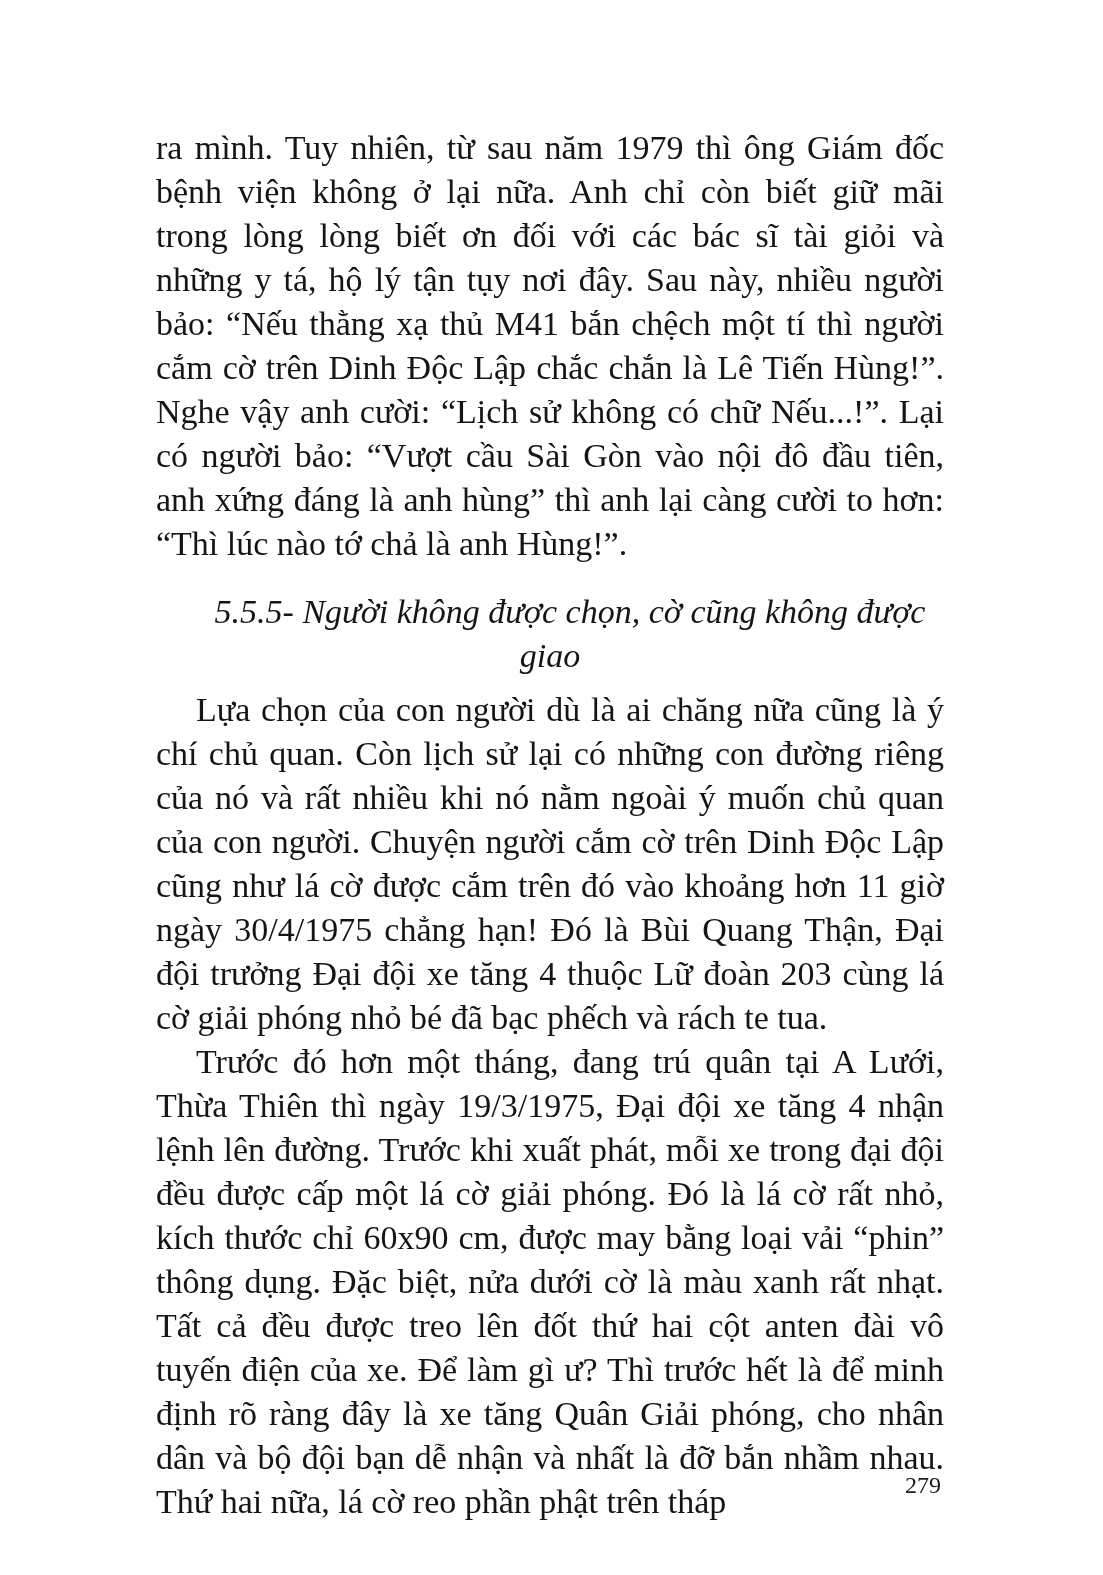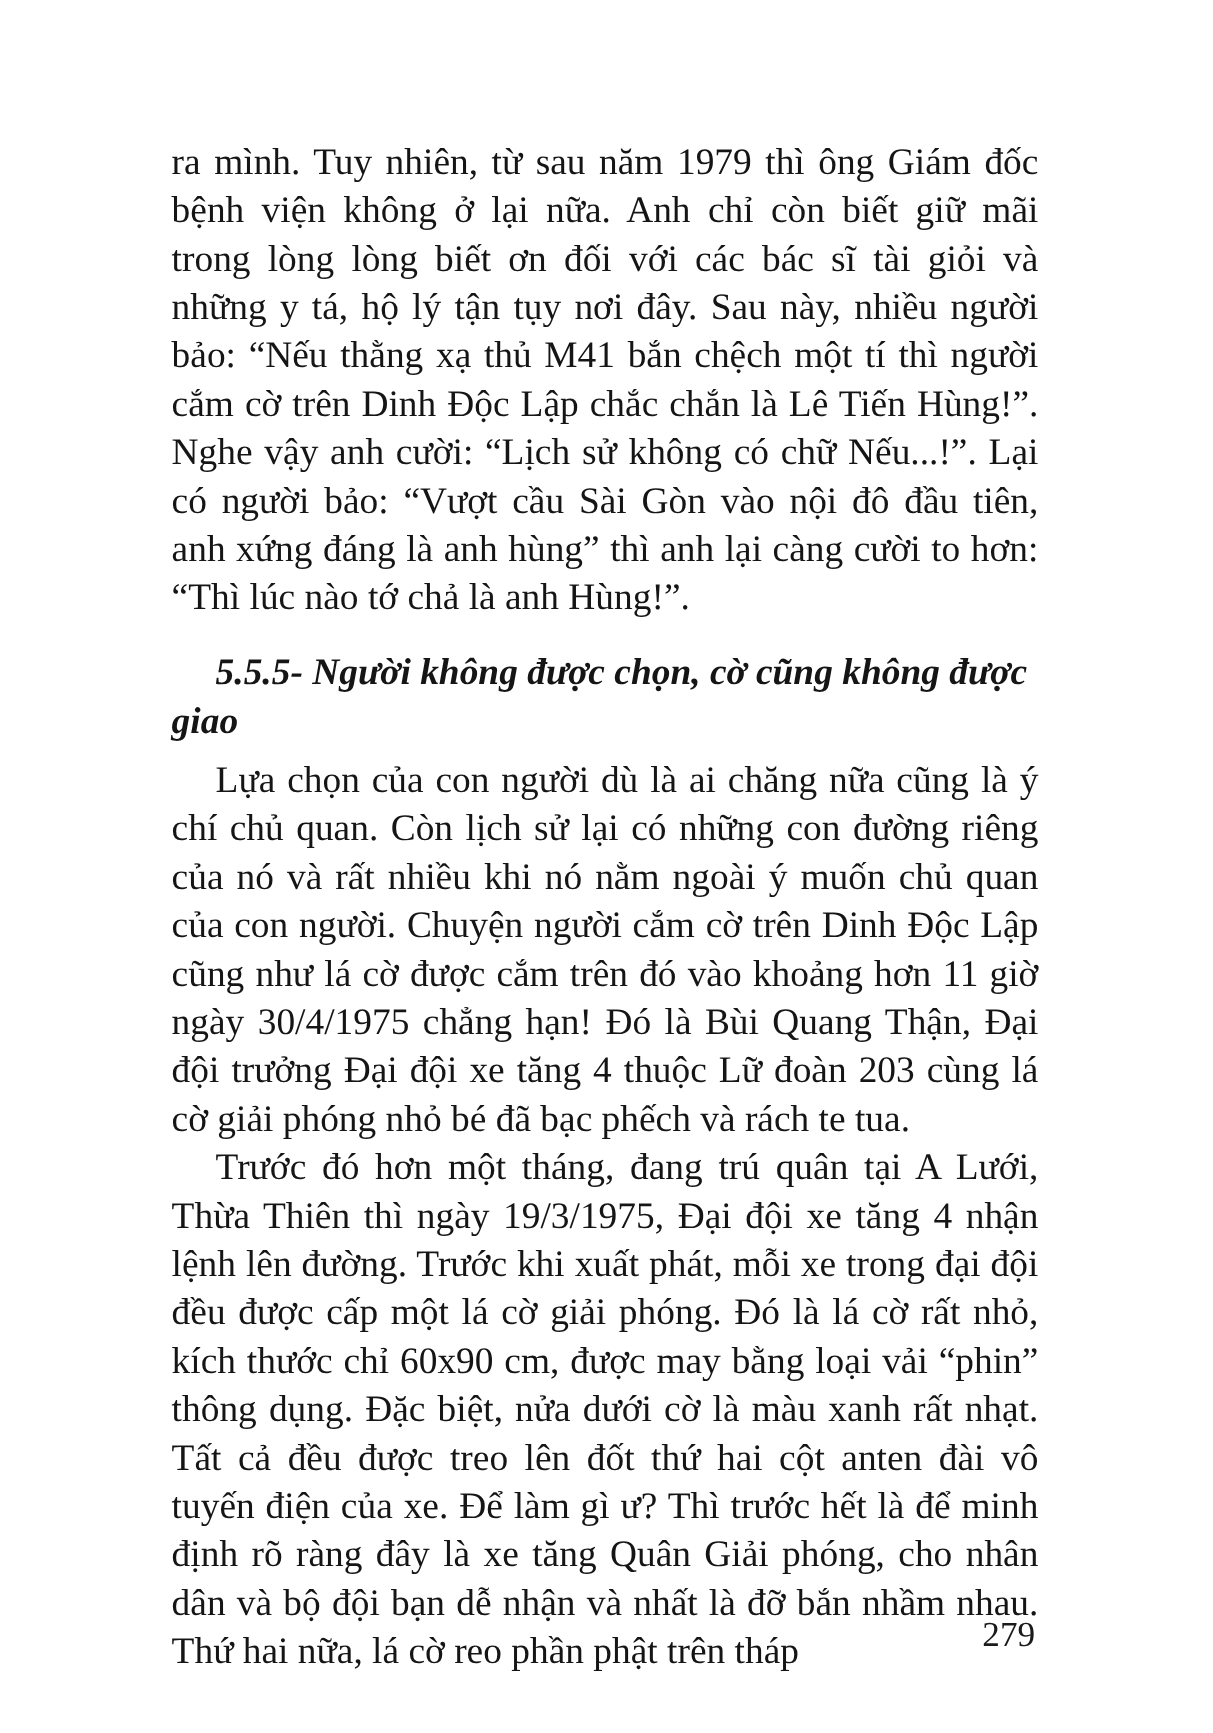--- a/index.html
+++ b/index.html
@@ -30,30 +30,30 @@
     text-justify: inter-word;
   }
   .body-par.indent {
     text-indent: 40px;
     font-family: Liberation Serif, serif;
   }
   .section-heading {
     margin: 24px 0 10px 0;
     font-size: 34px;
     line-height: 44px;
-    font-weight: bold;
+    font-weight: normal;
     font-style: italic;
     text-indent: 40px;
-    text-align: left;
+    text-align: center;
   }
   .page-number {
     position: absolute;
     right: 162px;
     bottom: 74px;
-    font-size: 32px;
+    font-size: 24px;
     line-height: 32px;
     color: #1a1a1a;
   }
 </style>
 </head>
 <body>
 
 <div class="page">
   <div class="content">
     <p class="body-par">ra mình. Tuy nhiên, từ sau năm 1979 thì ông Giám đốc bệnh viện không ở lại nữa. Anh chỉ còn biết giữ mãi trong lòng lòng biết ơn đối với các bác sĩ tài giỏi và những y tá, hộ lý tận tụy nơi đây. Sau này, nhiều người bảo: “Nếu thằng xạ thủ M41 bắn chệch một tí thì người cắm cờ trên Dinh Độc Lập chắc chắn là Lê Tiến Hùng!”. Nghe vậy anh cười: “Lịch sử không có chữ Nếu...!”. Lại có người bảo: “Vượt cầu Sài Gòn vào nội đô đầu tiên, anh xứng đáng là anh hùng” thì anh lại càng cười to hơn: “Thì lúc nào tớ chả là anh Hùng!”.</p>

